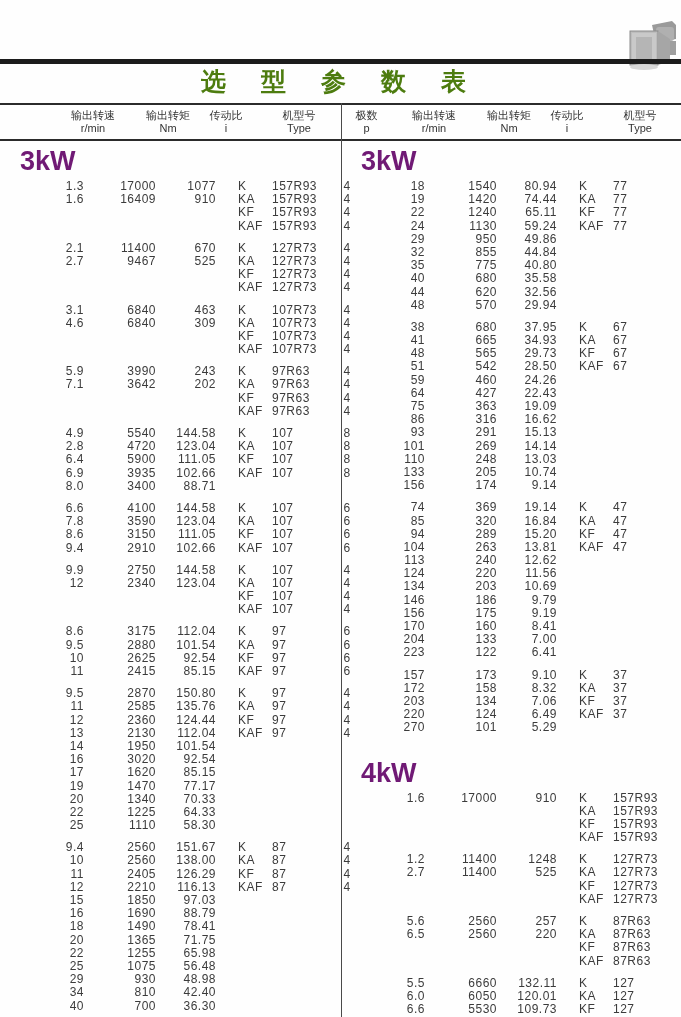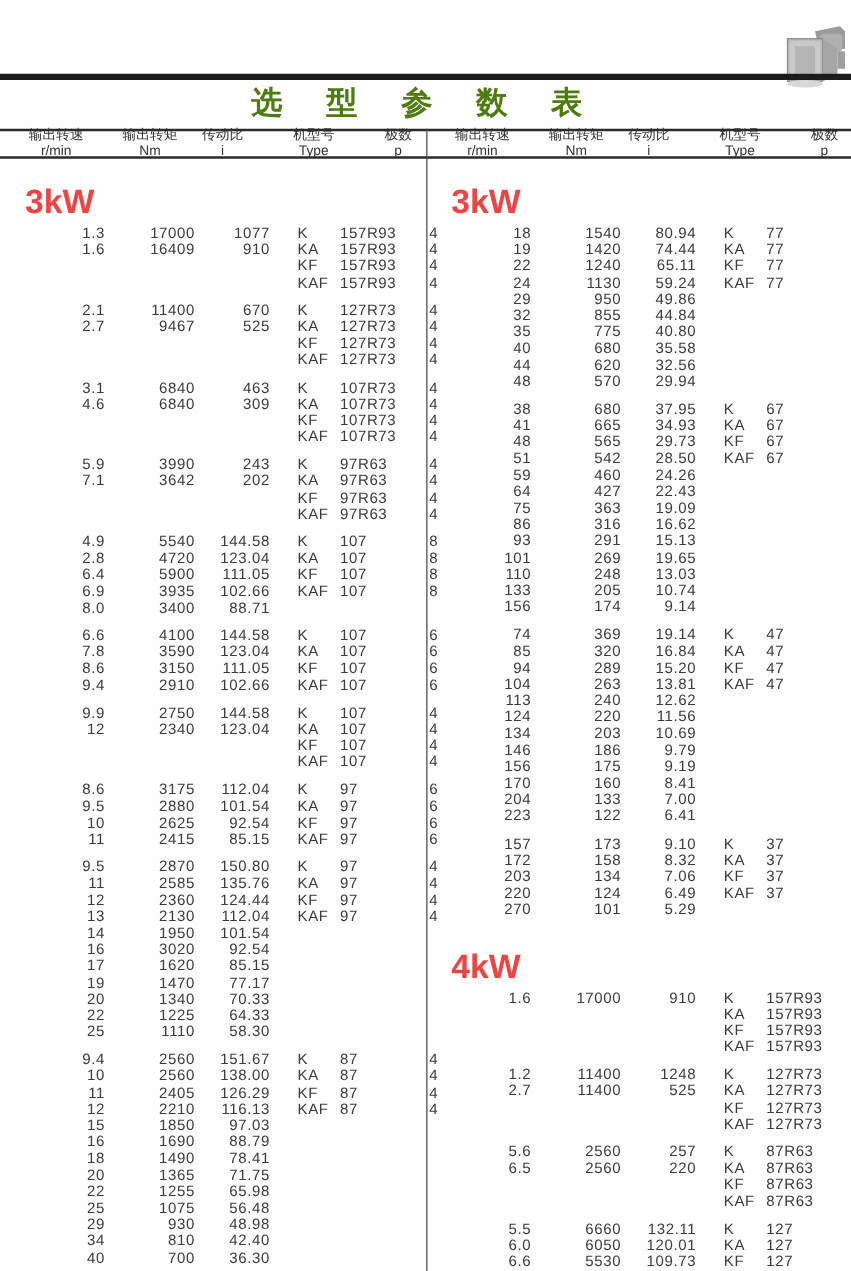--- a/index.html
+++ b/index.html
@@ -2,31 +2,31 @@
 <html><head>
 <meta charset="utf-8">
 <style>
   html,body{margin:0;padding:0;background:#fff;}
   .page{position:relative;width:681px;height:1017px;background:#fefefe;overflow:hidden;
         font-family:"Liberation Sans","DejaVu Sans",sans-serif;color:#3b3b3b;}
   .rule-top{position:absolute;left:0;top:59px;width:681px;height:5px;background:#1c1c1c;}
   .gearbox{position:absolute;right:3px;top:13px;width:56px;height:68px;}
   .title{position:absolute;top:65px;left:0;width:100%;text-align:center;
          font-size:25px;font-weight:bold;letter-spacing:14px;color:#4d7c0f;white-space:nowrap;}
-  .header-band{position:absolute;top:103px;left:0;width:681px;height:24px;box-sizing:border-box;
-               border-top:2px solid #2b2b2b;border-bottom:2px solid #2b2b2b;display:flex;}
+  .header-band{position:absolute;top:103px;left:0;width:681px;height:38px;box-sizing:border-box;
+               border-top:2px solid #2b2b2b;border-bottom:2px solid #2b2b2b;display:flex;padding-left:48px;}
   .header-half{width:341px;display:grid;grid-template-columns:90px 60px 56px 90px 45px;
                align-content:center;row-gap:0;}
   .hcell{text-align:center;font-size:11px;line-height:13px;color:#333;}
   .vdivider{position:absolute;left:341px;top:103px;width:1px;height:914px;background:#4a4a4a;}
   .body{position:absolute;top:141px;left:0;width:681px;height:876px;display:flex;overflow:hidden;}
   .panel{width:341px;padding-top:5px;box-sizing:border-box;}
   .panel.right{width:340px;}
   .section-label{font-size:27px;font-weight:bold;line-height:30px;margin:0 0 4px 20px;
-                 color:#ef4444;}
+                 color:#701a75;}
   .section-label.later{margin-top:23px;}
   .group{margin-bottom:9px;padding-left:29px;}
   .row{display:grid;grid-template-columns:55px 72px 60px 108px 46px;
        font-size:12px;line-height:13.2px;height:13.2px;letter-spacing:0.5px;}
   .cell{white-space:pre;}
   .c-speed,.c-torque,.c-ratio{text-align:right;}
   .c-model{padding-left:22px;text-align:left;}
   .mprefix{display:inline-block;width:34px;}
   .c-poles{text-align:center;}
 </style>
@@ -658,21 +658,21 @@
           <div class="row">
             <div class="cell c-speed">93</div>
             <div class="cell c-torque">291</div>
             <div class="cell c-ratio">15.13</div>
             <div class="cell c-model"><span class="mprefix"></span><span class="msize"></span></div>
             <div class="cell c-poles"></div>
           </div>
           <div class="row">
             <div class="cell c-speed">101</div>
             <div class="cell c-torque">269</div>
-            <div class="cell c-ratio">19.65</div>
+            <div class="cell c-ratio">14.14</div>
             <div class="cell c-model"><span class="mprefix"></span><span class="msize"></span></div>
             <div class="cell c-poles"></div>
           </div>
           <div class="row">
             <div class="cell c-speed">110</div>
             <div class="cell c-torque">248</div>
             <div class="cell c-ratio">13.03</div>
             <div class="cell c-model"><span class="mprefix"></span><span class="msize"></span></div>
             <div class="cell c-poles"></div>
           </div>

